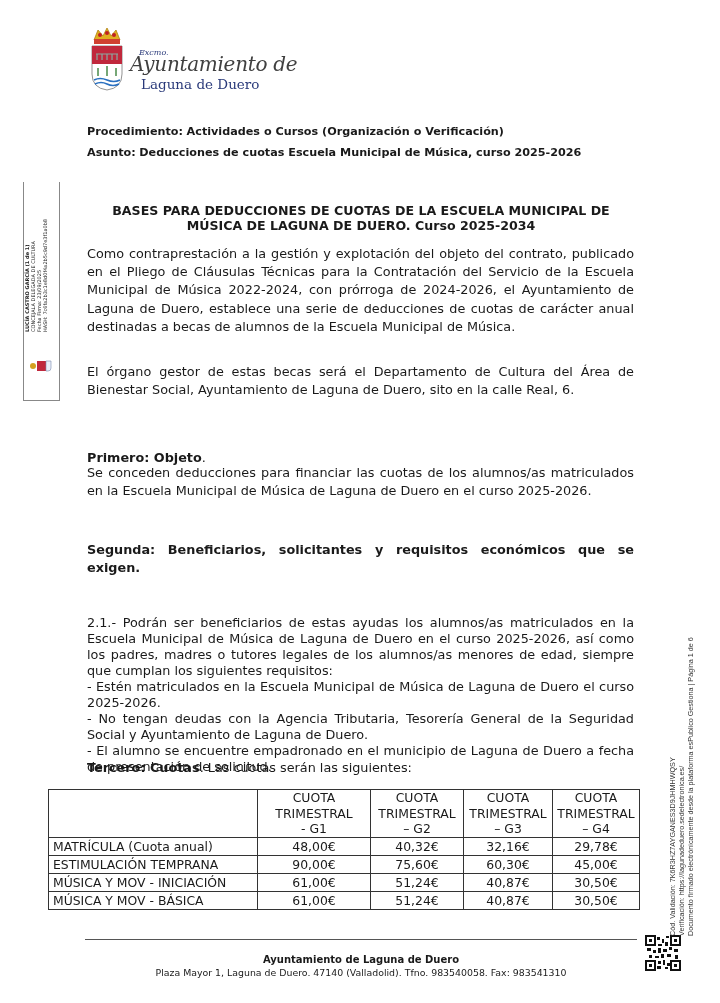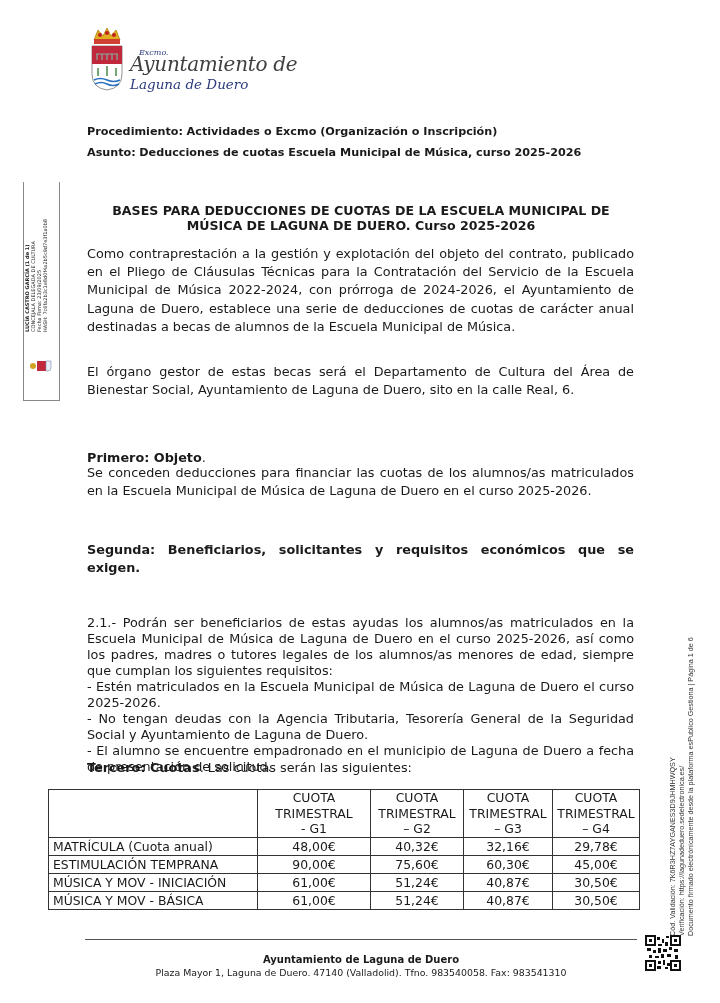--- a/index.html
+++ b/index.html
@@ -6,22 +6,22 @@
   body { width: 720px; height: 1003px; position: relative; overflow: hidden;
          font-family: "DejaVu Sans", sans-serif; color: #1a1a1a; }
 
   
   .logo { position: absolute; left: 86px; top: 24px; width: 200px; height: 72px; }
   .crest { position: absolute; left: 2px; top: 2px; width: 38px; height: 66px; }
   .logo-excmo { position: absolute; left: 53px; top: 24px; font-family: "DejaVu Serif", serif;
                 font-style: italic; font-size: 8px; color: #2a3a7a; }
   .logo-line1 { position: absolute; left: 44px; top: 28px; font-family: "DejaVu Serif", serif;
                 font-style: italic; font-size: 20px; color: #404040; white-space: nowrap; letter-spacing: -0.3px; }
-  .logo-line2 { position: absolute; left: 44px; top: 52px; font-family: "DejaVu Serif", serif;
-                font-style: italic; font-size: 13.5px; color: #2a3a7a; white-space: nowrap; }
+  .logo-line2 { position: absolute; left: 55px; top: 52px; font-family: "DejaVu Serif", serif;
+                font-size: 13.5px; color: #2a3a7a; white-space: nowrap; }
 
   
   .meta { position: absolute; left: 87px; top: 121px; font-size: 11.2px; line-height: 21px; }
   .meta b { font-weight: bold; }
 
   
   .doc-title { position: absolute; left: 87px; top: 203px; width: 548px; text-align: center;
                font-weight: bold; font-size: 12.6px; line-height: 15px; }
 
   .para { position: absolute; left: 87px; width: 547px; font-size: 12.8px; line-height: 18.2px;
@@ -77,29 +77,29 @@
     <path d="M6 54 Q12 51 19 54 Q26 57 32 54 M7 58 Q13 55 19 58 Q25 61 31 58" stroke="#2a70c0" stroke-width="1.6" fill="none"></path>
   </svg>
   <div class="logo-excmo">Excmo.</div>
   <div class="logo-line1">Ayuntamiento de</div>
   <div class="logo-line2">Laguna de Duero</div>
 </div>
 
 <div class="meta">
   <div>
     <b>Procedimiento:</b>
-    <b>Actividades o Excmo (Organización o Inscripción)</b>
+    <b>Actividades o Cursos (Organización o Verificación)</b>
   </div>
   <div>
     <b>Asunto:</b>
     <b>Deducciones de cuotas Escuela Municipal de Música, curso 2025-2026</b>
   </div>
 </div>
 
-<div class="doc-title">BASES PARA DEDUCCIONES DE CUOTAS DE LA ESCUELA MUNICIPAL DE MÚSICA DE LAGUNA DE DUERO. Curso 2025-2026</div>
+<div class="doc-title">BASES PARA DEDUCCIONES DE CUOTAS DE LA ESCUELA MUNICIPAL DE MÚSICA DE LAGUNA DE DUERO. Curso 2025-2034</div>
 
 <div class="para" style="top:245px;">Como contraprestación a la gestión y explotación del objeto del contrato, publicado en el Pliego de Cláusulas Técnicas para la Contratación del Servicio de la Escuela Municipal de Música 2022-2024, con prórroga de 2024-2026, el Ayuntamiento de Laguna de Duero, establece una serie de deducciones de cuotas de carácter anual destinadas a becas de alumnos de la Escuela Municipal de Música.</div>
 <div class="para" style="top:363px;">El órgano gestor de estas becas será el Departamento de Cultura del Área de Bienestar Social, Ayuntamiento de Laguna de Duero, sito en la calle Real, 6.</div>
 
 <div class="section-head" style="top:449px;">
   <span>Primero: Objeto</span><span style="font-weight:normal">.</span>
 </div>
 <div class="para" style="top:464px;">Se conceden deducciones para financiar las cuotas de los alumnos/as matriculados en la Escuela Municipal de Música de Laguna de Duero en el curso 2025-2026.</div>
 
 <div class="section-head" style="top:541px;">Segunda: Beneficiarios, solicitantes y requisitos económicos que se exigen.</div>

